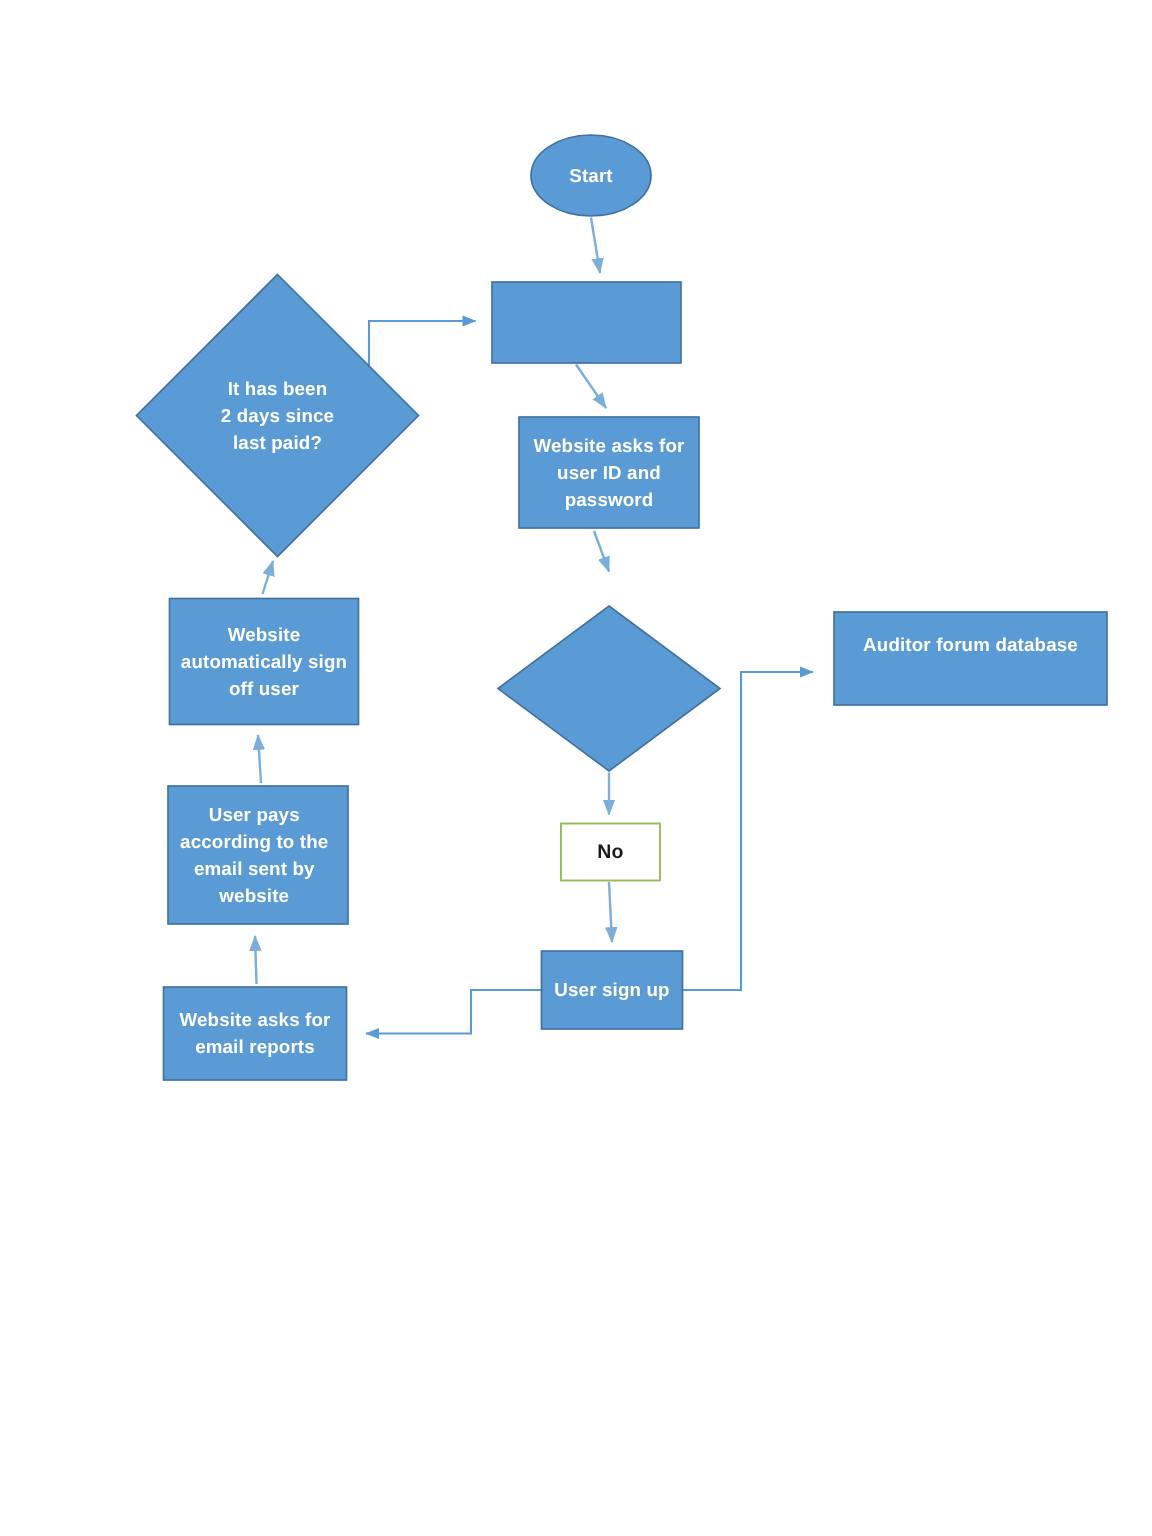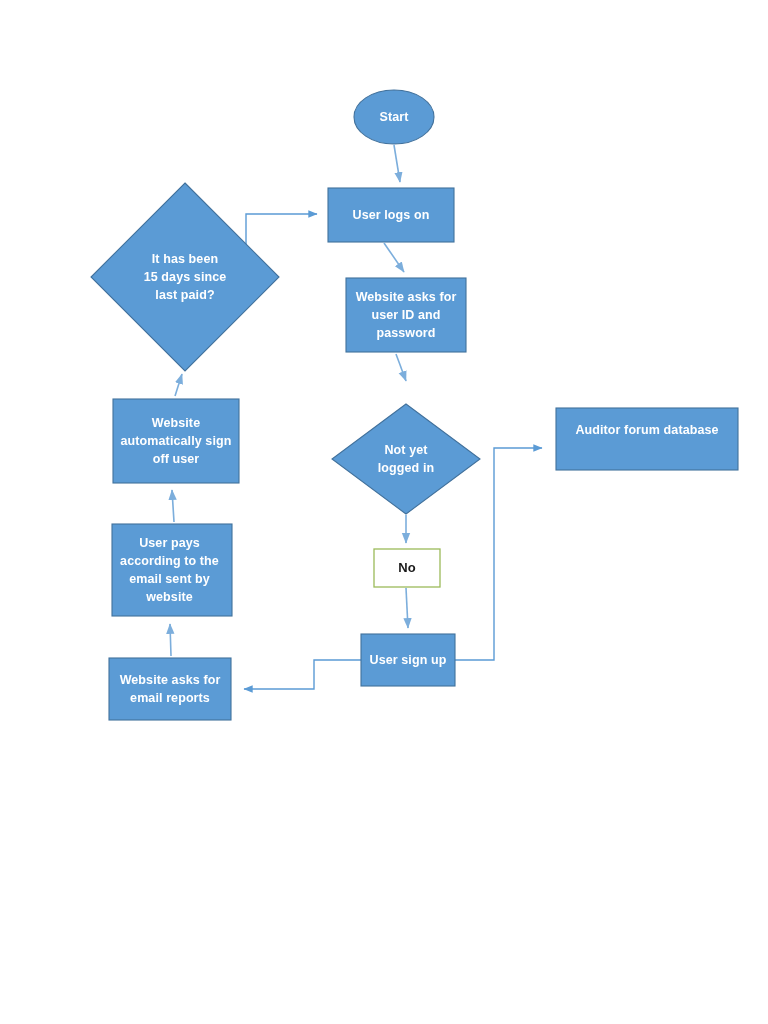--- a/index.html
+++ b/index.html
@@ -109,37 +109,34 @@
     <path d="M 150 522 L 148 490" fill="none" stroke="#7CAEDC" stroke-width="1.6" marker-end="url(#arrow-light)"></path>
 
     <rect x="85" y="658" width="122" height="62" fill="#5B9BD5" stroke="#41719C" stroke-width="1.1"></rect>
 
     <path d="M 147 656 L 146 624" fill="none" stroke="#7CAEDC" stroke-width="1.6" marker-end="url(#arrow-light)"></path>
 
   </svg>
 
   <div class="node-label" style="left:330px; top:90px; width:80px; height:54px;">Start</div>
 
-  <div class="node-label" style="left:304px; top:188px; width:126px; height:54px;">User logs on</div>
 
   <div class="node-label" style="left:322px; top:278px; width:120px; height:74px;">Website asks for
 user ID and
 password</div>
 
-  <div class="node-label" style="left:308px; top:404px; width:148px; height:110px;">Not yet
-logged in</div>
 
   <div class="node-label dark" style="left:350px; top:549px; width:66px; height:38px;">No</div>
 
   <div class="node-label" style="left:337px; top:634px; width:94px; height:52px;">User sign up</div>
 
   <div class="node-label" style="left:532px; top:408px; width:182px; height:44px;">Auditor forum database</div>
 
   <div class="node-label" style="left:92px; top:183px; width:138px; height:188px;">It has been
-15 days since
+2 days since
 last paid?</div>
 
   <div class="node-label" style="left:89px; top:399px; width:126px; height:84px;">Website
 automatically sign
 off user</div>
 
   <div class="node-label" style="left:88px; top:524px; width:115px; height:92px;">User pays
 according to the
 email sent by
 website</div>

